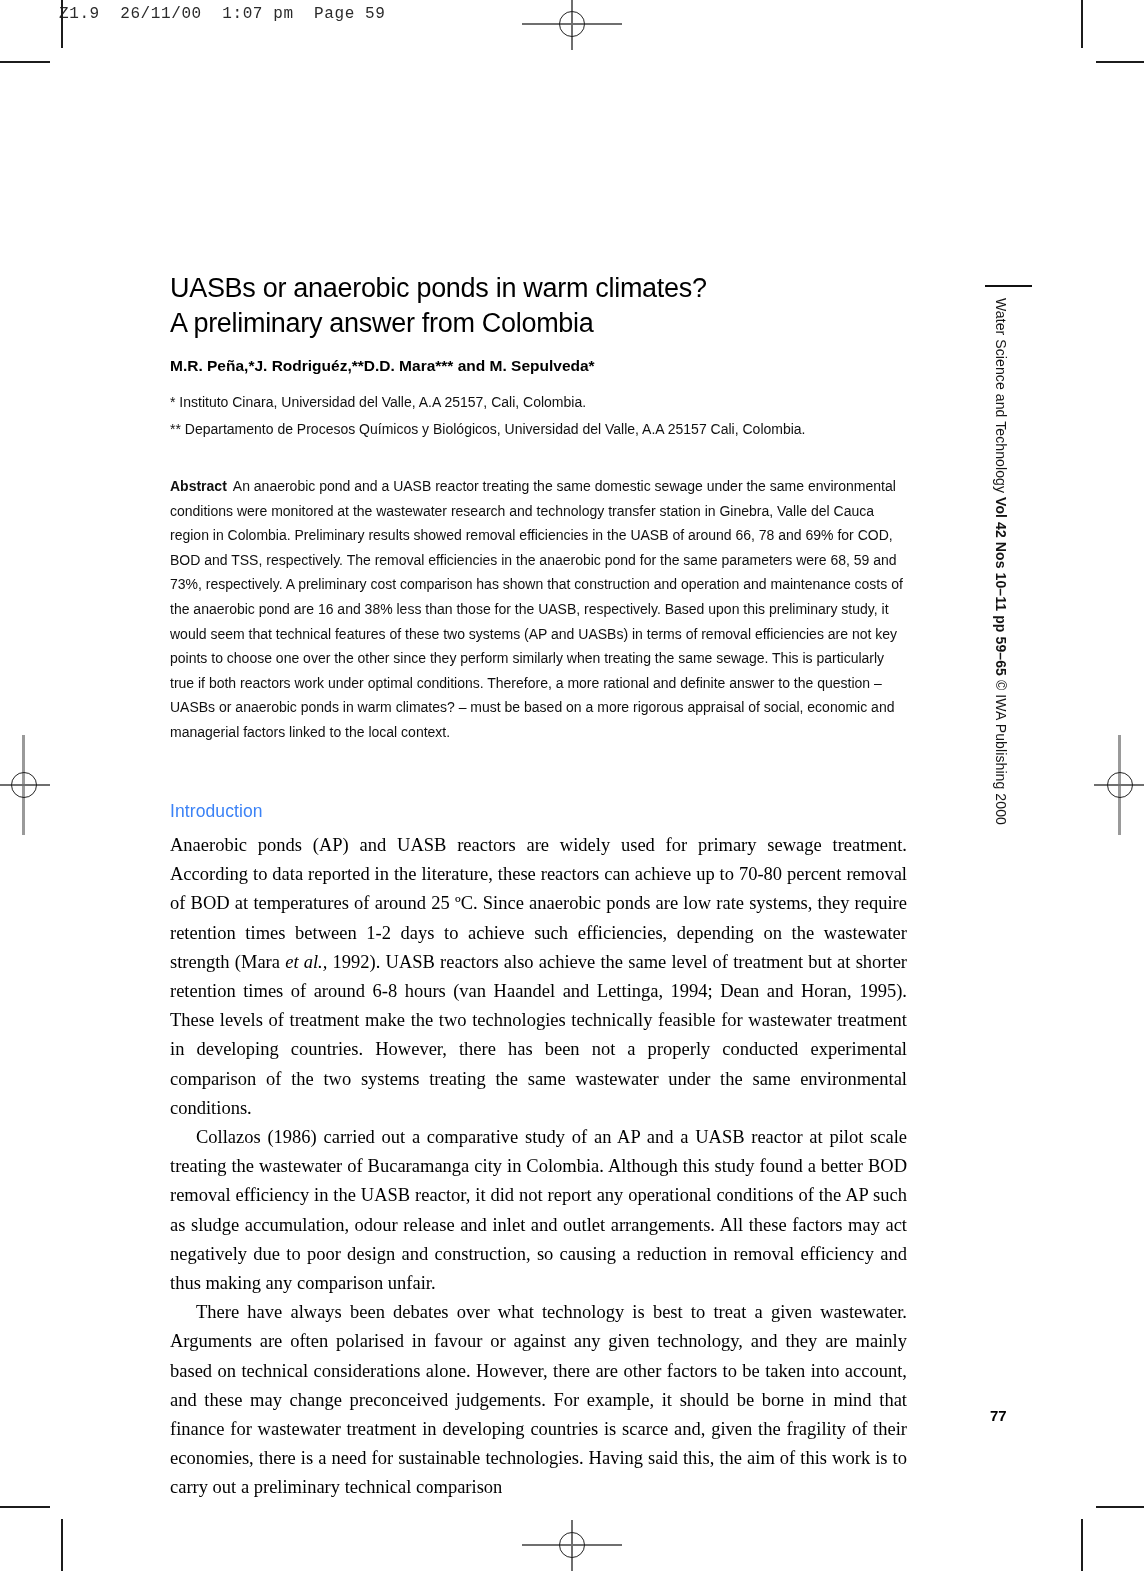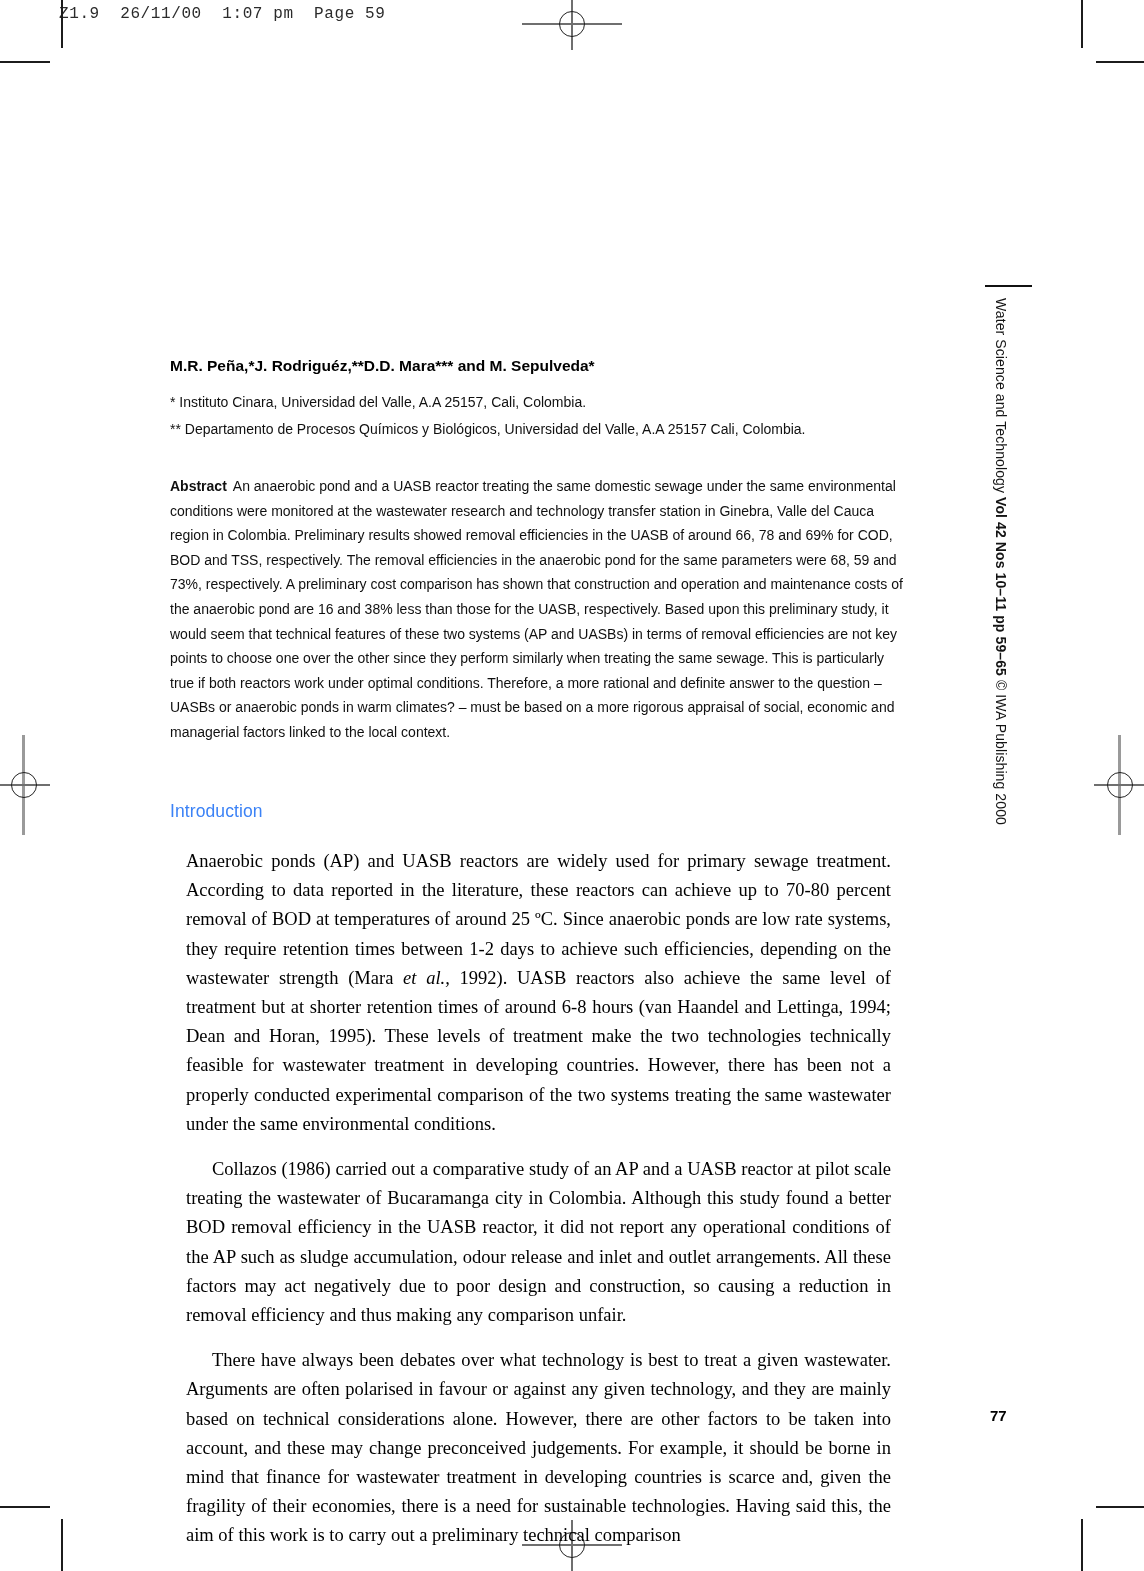--- a/index.html
+++ b/index.html
@@ -45,21 +45,21 @@
   .authors { top:357px; font-size:15.5px; font-weight:bold; color:#000; }
   .affiliations { top:389px; font-size:14px; line-height:27px; color:#101010; }
   .abstract-block { top:474px; font-size:14px; line-height:24.6px; color:#101010; }
   .abstract-block .label { font-weight:bold; padding-right:6px;text-align:right; }
   .keywords-line { margin-top:0; }
   .section-heading { top:801px; font-size:17.5px; font-weight:400; color:#3b82f6; letter-spacing:0.1px; }
   .body-text {
     top:831px; font-family:"Liberation Serif", serif;
     font-size:18.5px; line-height:29.2px; text-align:justify; color:#000;
   }
-  .body-text p { margin:16px; }
+  .body-text p { margin:0; }
   .body-text p.indent { text-indent:26px; }
   .body-text .it { font-style:italic; }
 </style>
 </head>
 <body>
 
 <div class="print-header">Z1.9  26/11/00  1:07 pm  Page 59</div>
 
 <div class="cm" style="left:61px; top:0; width:2px; height:48px;"></div>
 <div class="cm" style="left:0; top:61px; width:50px; height:2px;"></div>
@@ -91,20 +91,22 @@
   <div class="reg-circle" style="left:559px; top:1532px;"></div>
 </div>
 
 <div class="sidebar-rule"></div>
 <div class="sidebar-text">
   <span>Water Science and Technology </span><span class="bold">Vol 42 Nos 10–11 pp 59–65</span><span> © IWA Publishing 2000</span>
 </div>
 <div class="page-number">77</div>
 
 <div class="col article-title">
+  <div>UASBs or anaerobic ponds in warm climates?</div>
+  <div>A preliminary answer from Colombia</div>
 </div>
 
 <div class="col authors">M.R. Peña,*J. Rodriguéz,**D.D. Mara*** and M. Sepulveda*</div>
 
 <div class="col affiliations">
   <div>* Instituto Cinara, Universidad del Valle, A.A 25157, Cali, Colombia.</div>
   <div>** Departamento de Procesos Químicos y Biológicos, Universidad del Valle, A.A 25157 Cali, Colombia.</div>
 </div>
 
 <div class="col abstract-block">

